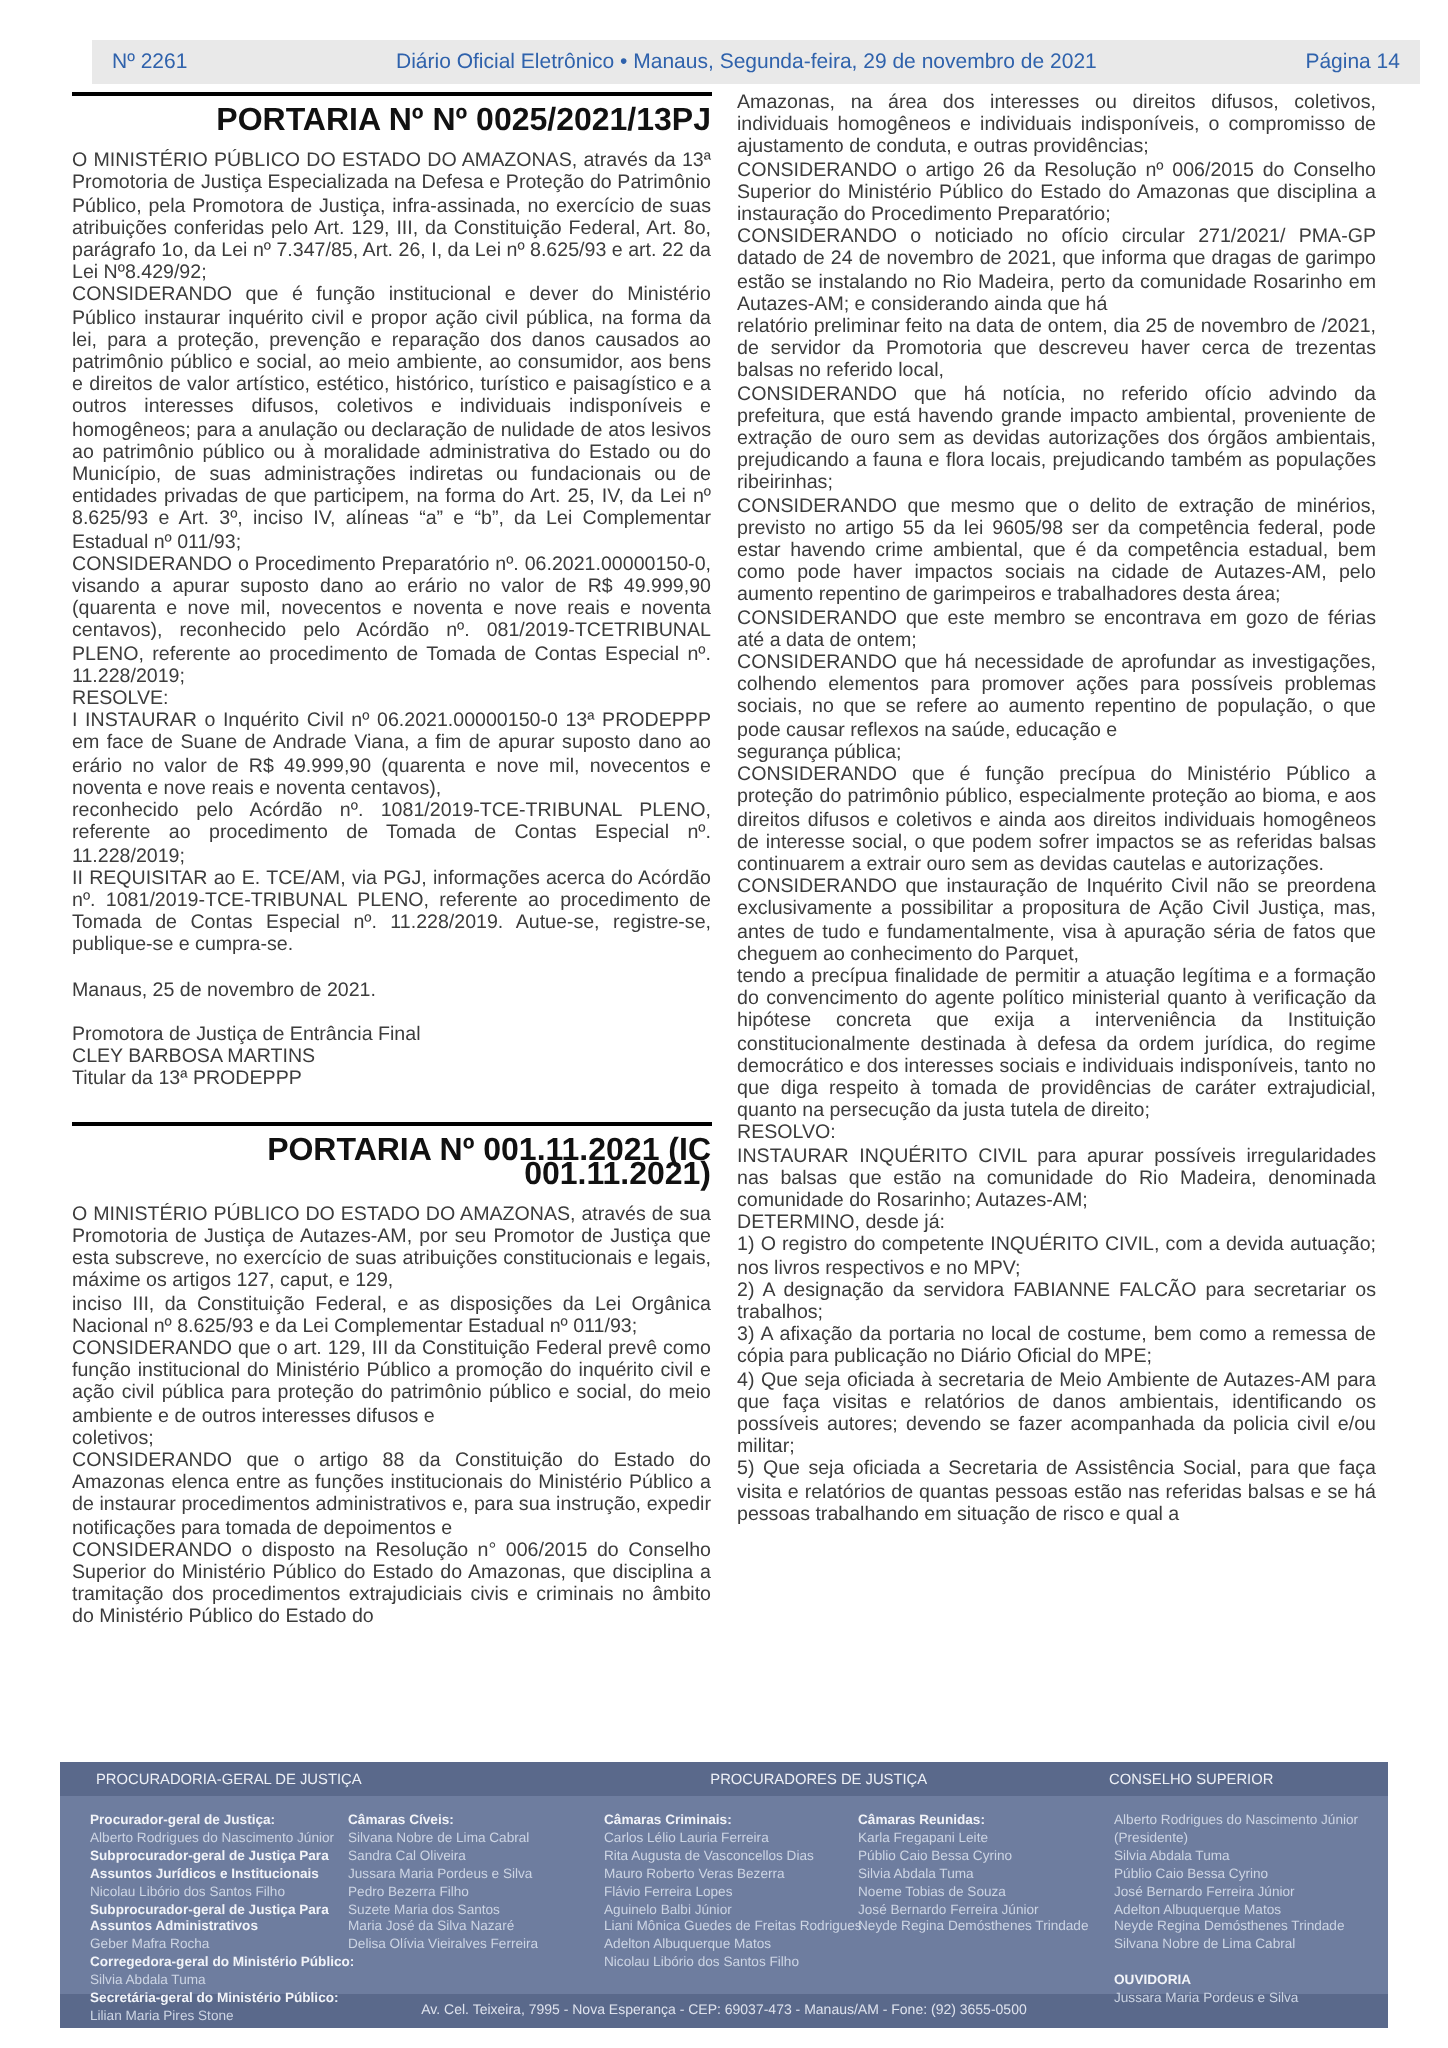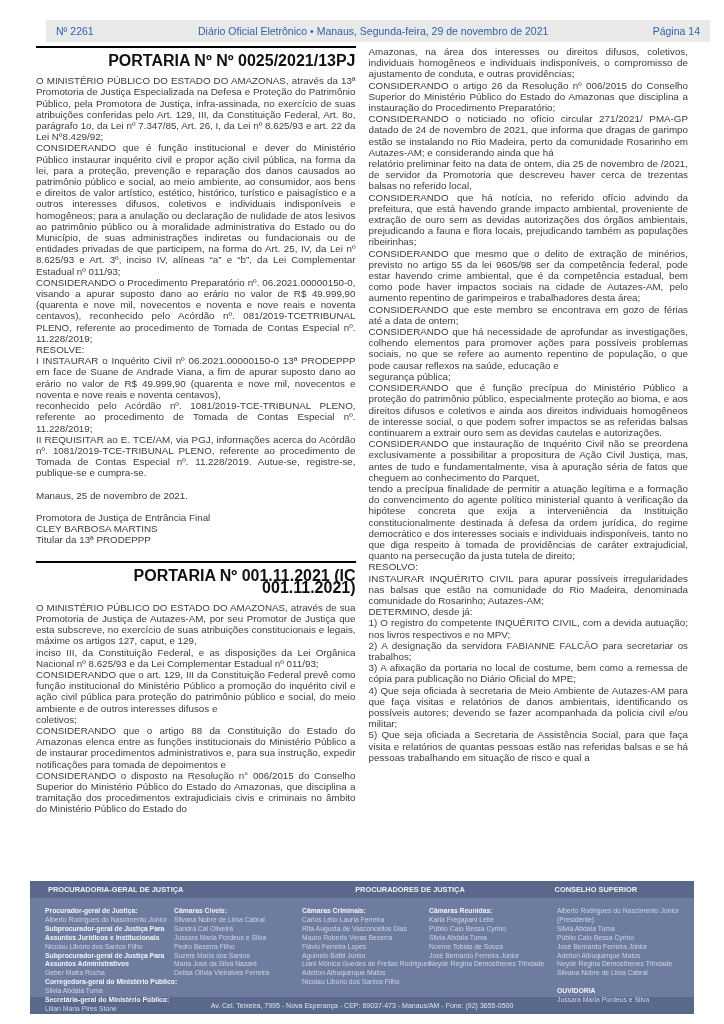--- a/index.html
+++ b/index.html
@@ -29,21 +29,21 @@
   .signature { margin-top:11px; }
   .signature p { text-align:left; }
 
   
   .footer {
     position:absolute; left:30px; top:881px; width:664px; height:133px;
     background:#6e7d9f; display:flex; flex-direction:column;
   }
   .footer-band {
     position:relative; height:17px; background:#5a698b; flex:0 0 17px;
-    color:#eef1f7; font-size:7.4px; font-weight:bold;
+    color:#eef1f7; font-size:7.4px; font-weight:normal;
   }
   .footer-band .band-title { position:absolute; top:4px; white-space:nowrap; }
   .band-title.t0 { left:18px; }
   .band-title.t1 { left:44%;padding-left:33px; }
   .band-title.t2 { left:79%; }
   .footer-body { position:relative; flex:1 1 auto; }
   .fcol { position:absolute; top:9px; font-size:6.8px; line-height:8.9px; color:#cdd5e4; }
   .fcol p { margin:0; min-height:8.9px; white-space:nowrap; }
   .fcol p.bold { font-weight:bold; color:#f2f4f9; }
   .fcol.c0 { left:15px; width:128px; }

